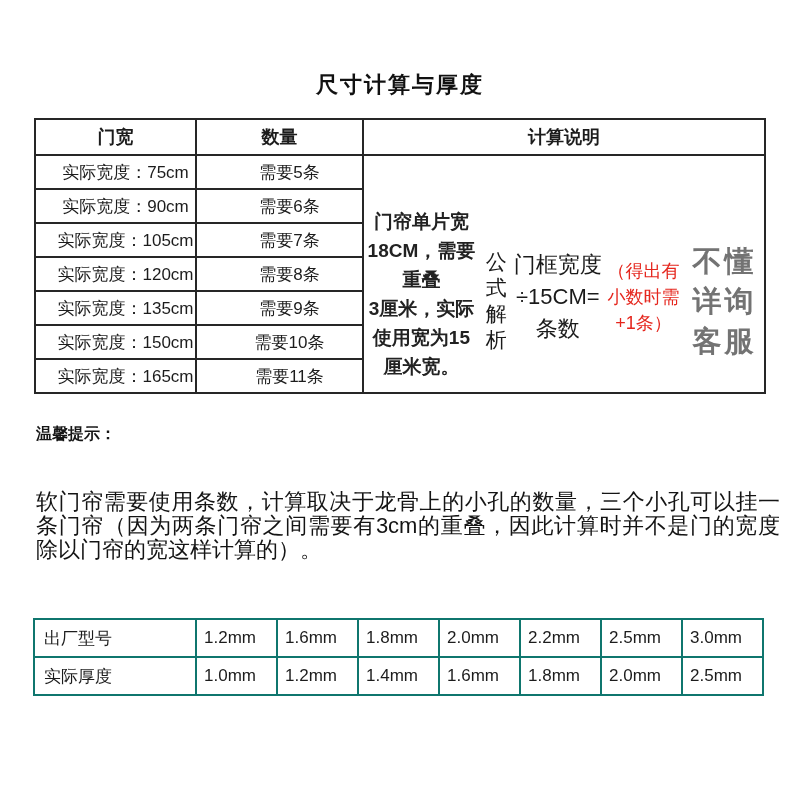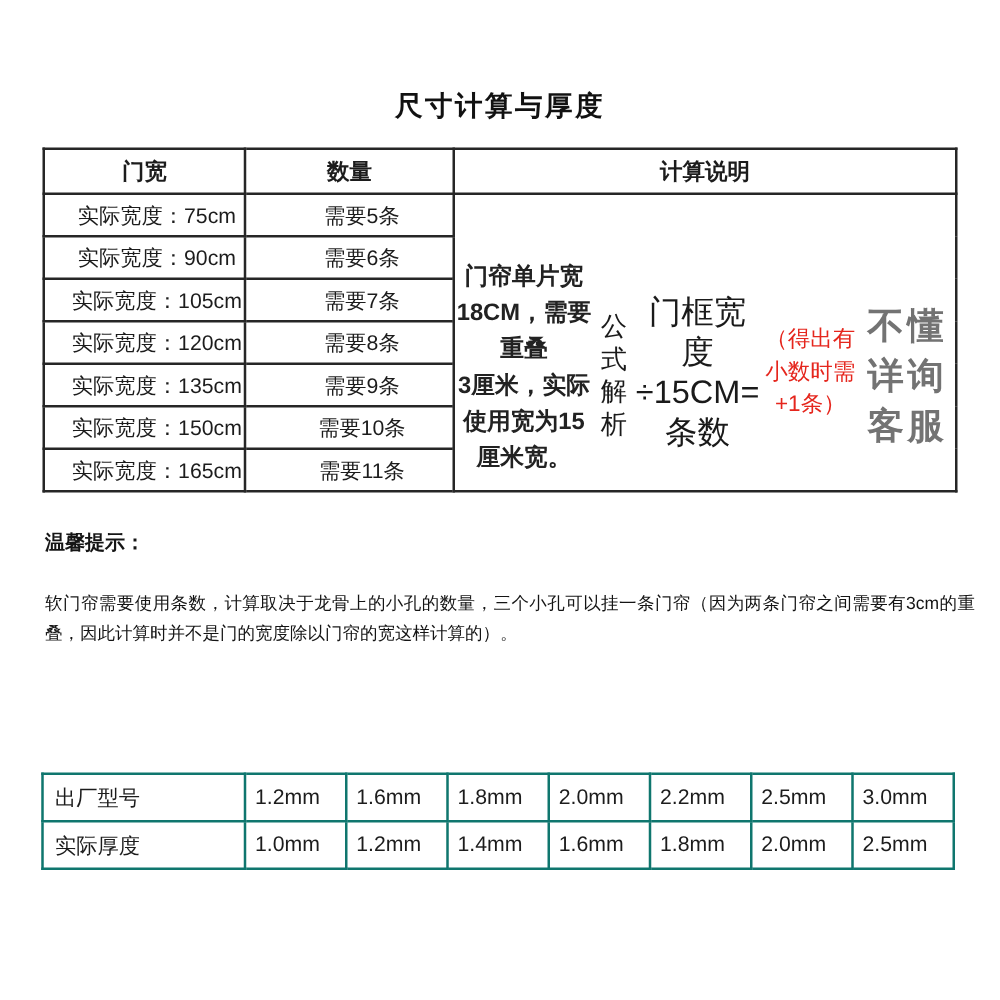--- a/index.html
+++ b/index.html
@@ -35,31 +35,31 @@
   .size-table td.cell-36 { height: 32px; padding-left: 20px; }
 
   .calc-cell { vertical-align: top !important; }
   .calc-inner {
     display: flex; align-items: center;
     padding-top: 7px;
     margin-top: 44px;
   }
   .calc-bold { font-size: 19px; font-weight: 700; line-height: 29px; color: #222; text-align: center; }
   .formula-title { font-size: 21px; font-weight: 400; line-height: 26px; margin-top: 13px; color: #1a1a1a; }
-  .formula-line  { font-size: 26px; font-weight: 400; line-height: 32px; margin-top: 5px; color: #1a1a1a; }
+  .formula-line  { font-size: 22px; font-weight: 400; line-height: 32px; margin-top: 5px; color: #1a1a1a; }
   .red-note { font-size: 18px; line-height: 26px; margin-top: 5px; font-weight: 400; }
   .red-cta  { font-size: 29px; line-height: 40px; margin-top: 13px; font-weight: 700; letter-spacing: 3px; }
 
   .tips-title {
     position: absolute; left: 36px; top: 424px;
     font-size: 16px; font-weight: 600; color: #151515;
   }
   .tips-body {
-    position: absolute; left: 36px; top: 470px; width: 744px;
-    font-size: 14px; line-height: 24px; color: #141414;
+    position: absolute; left: 36px; top: 490px; width: 744px;
+    font-size: 22px; line-height: 24px; color: #141414;
     text-align: justify;
   }
   .tips-body p { margin: 0; }
 
   .thickness-table {
     position: absolute; left: 33px; top: 618px;
     width: 731px;
     border: 2px solid #262626;
   }
   .thickness-table td {

